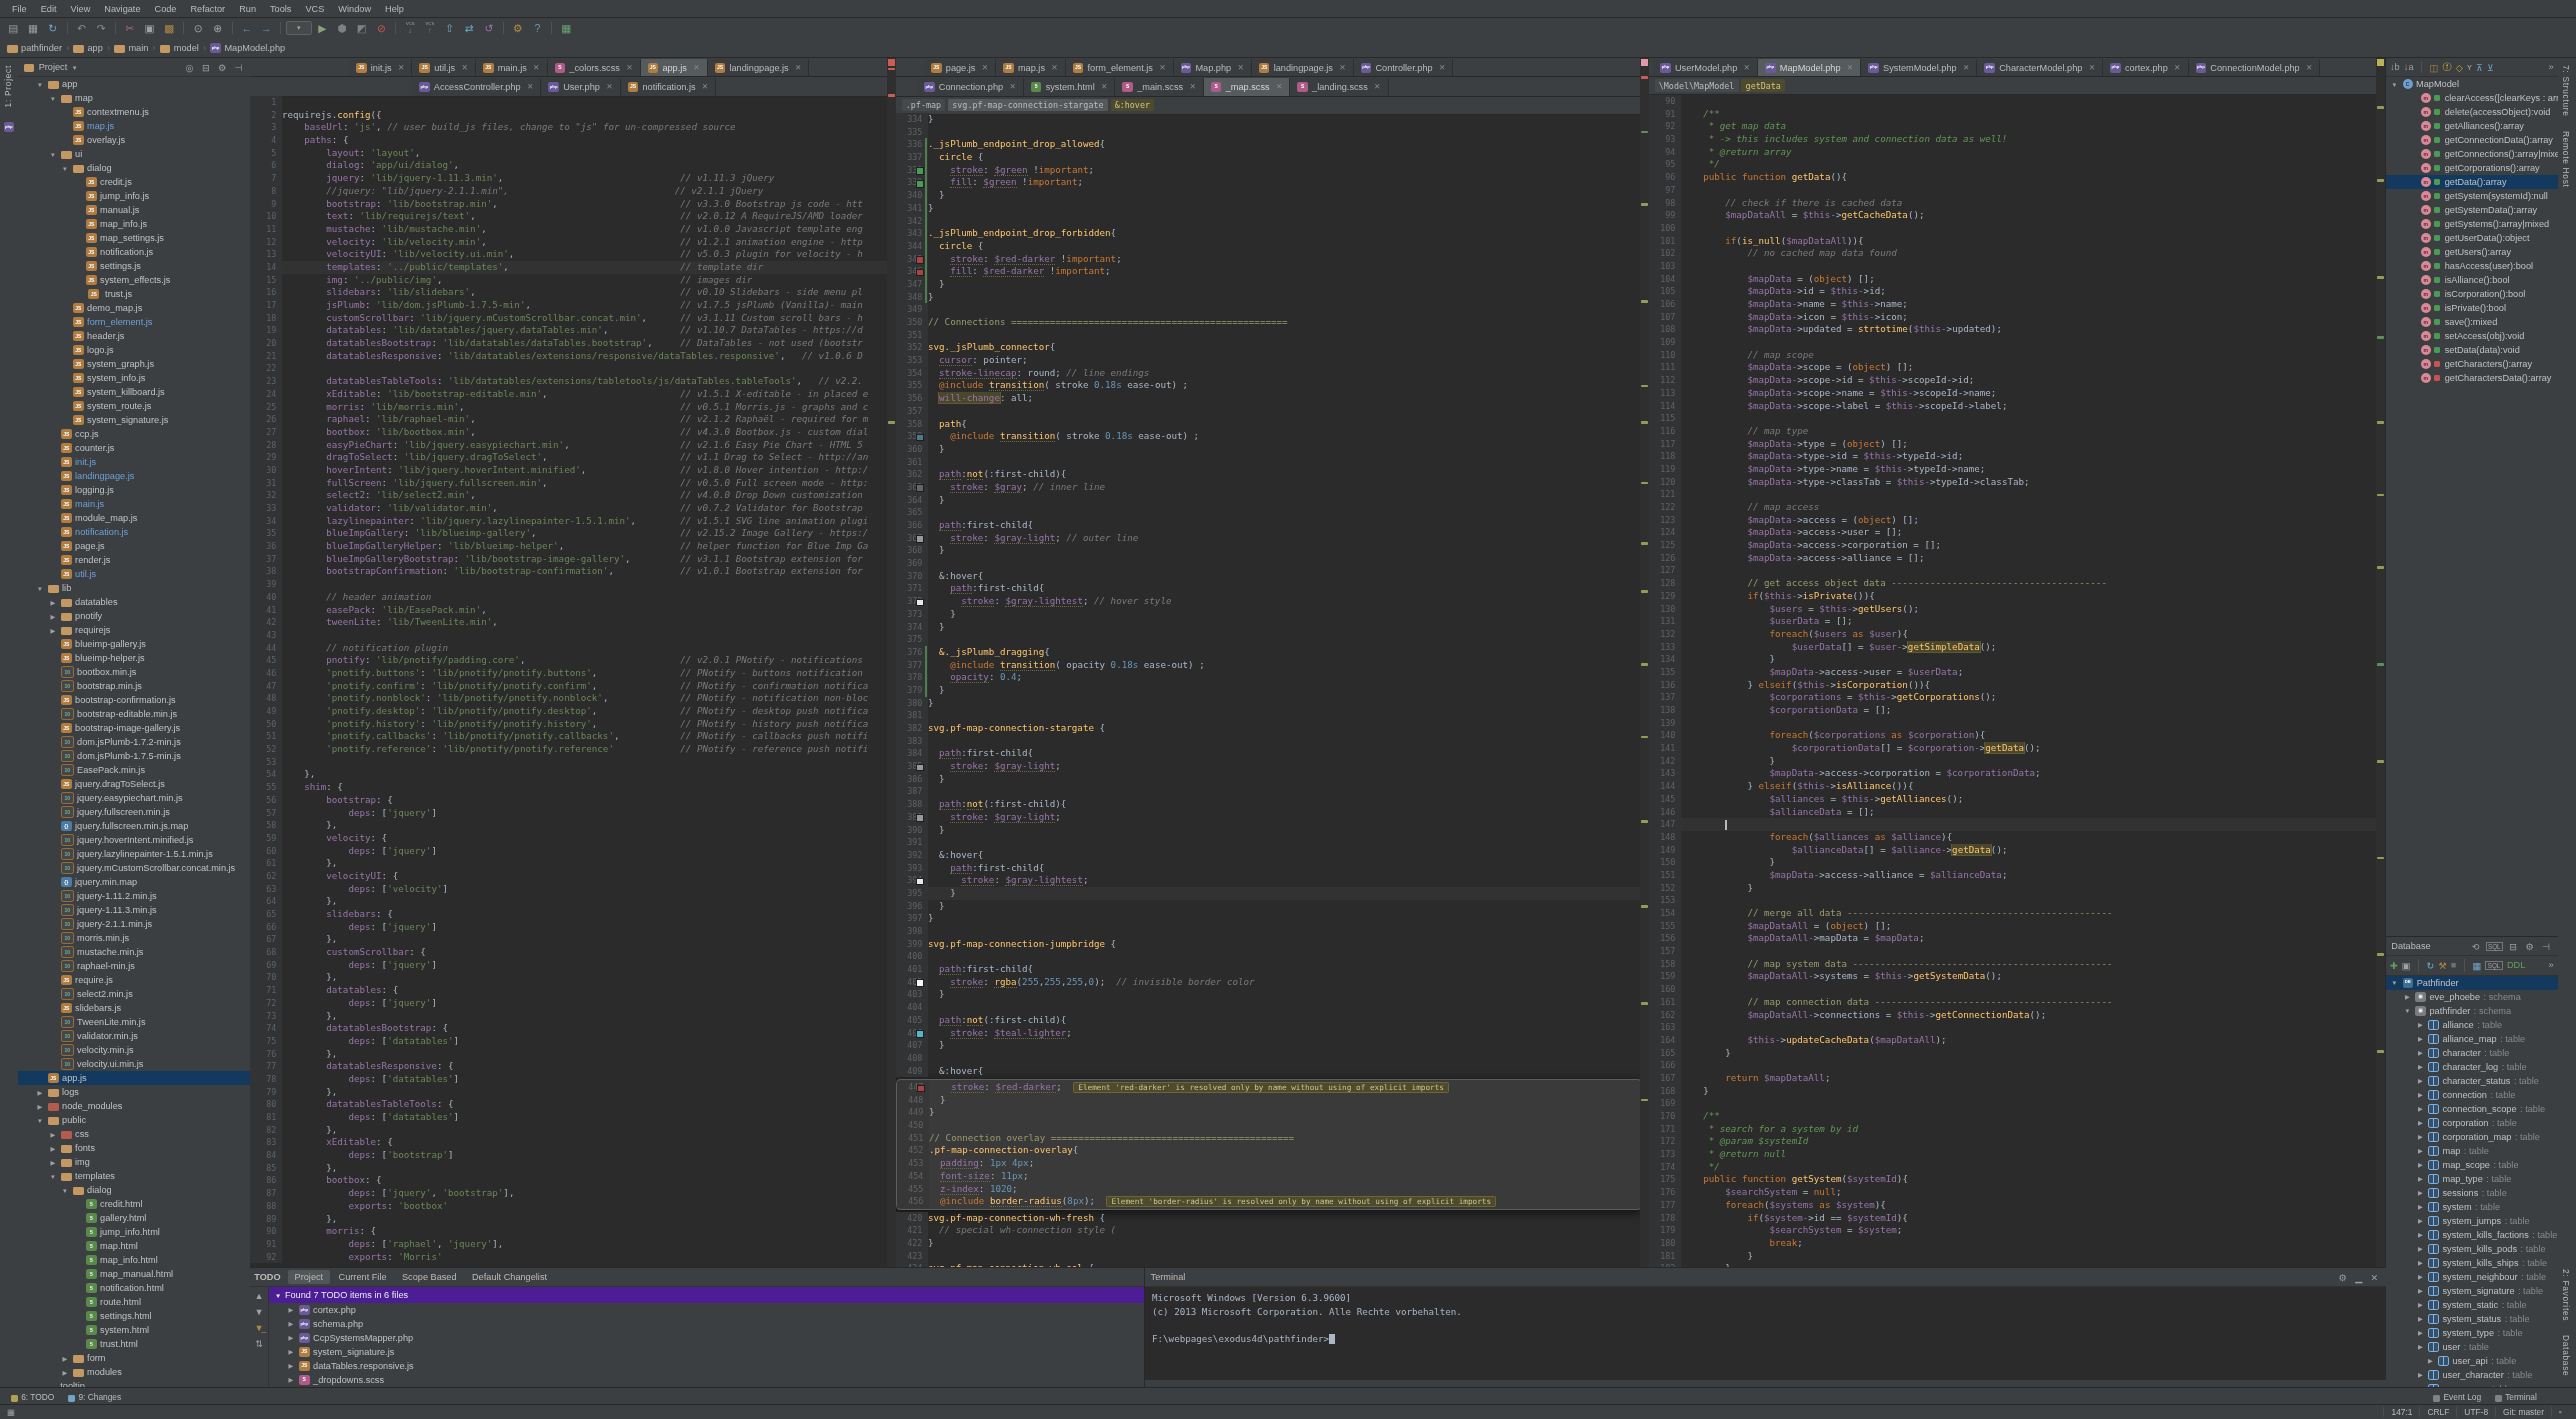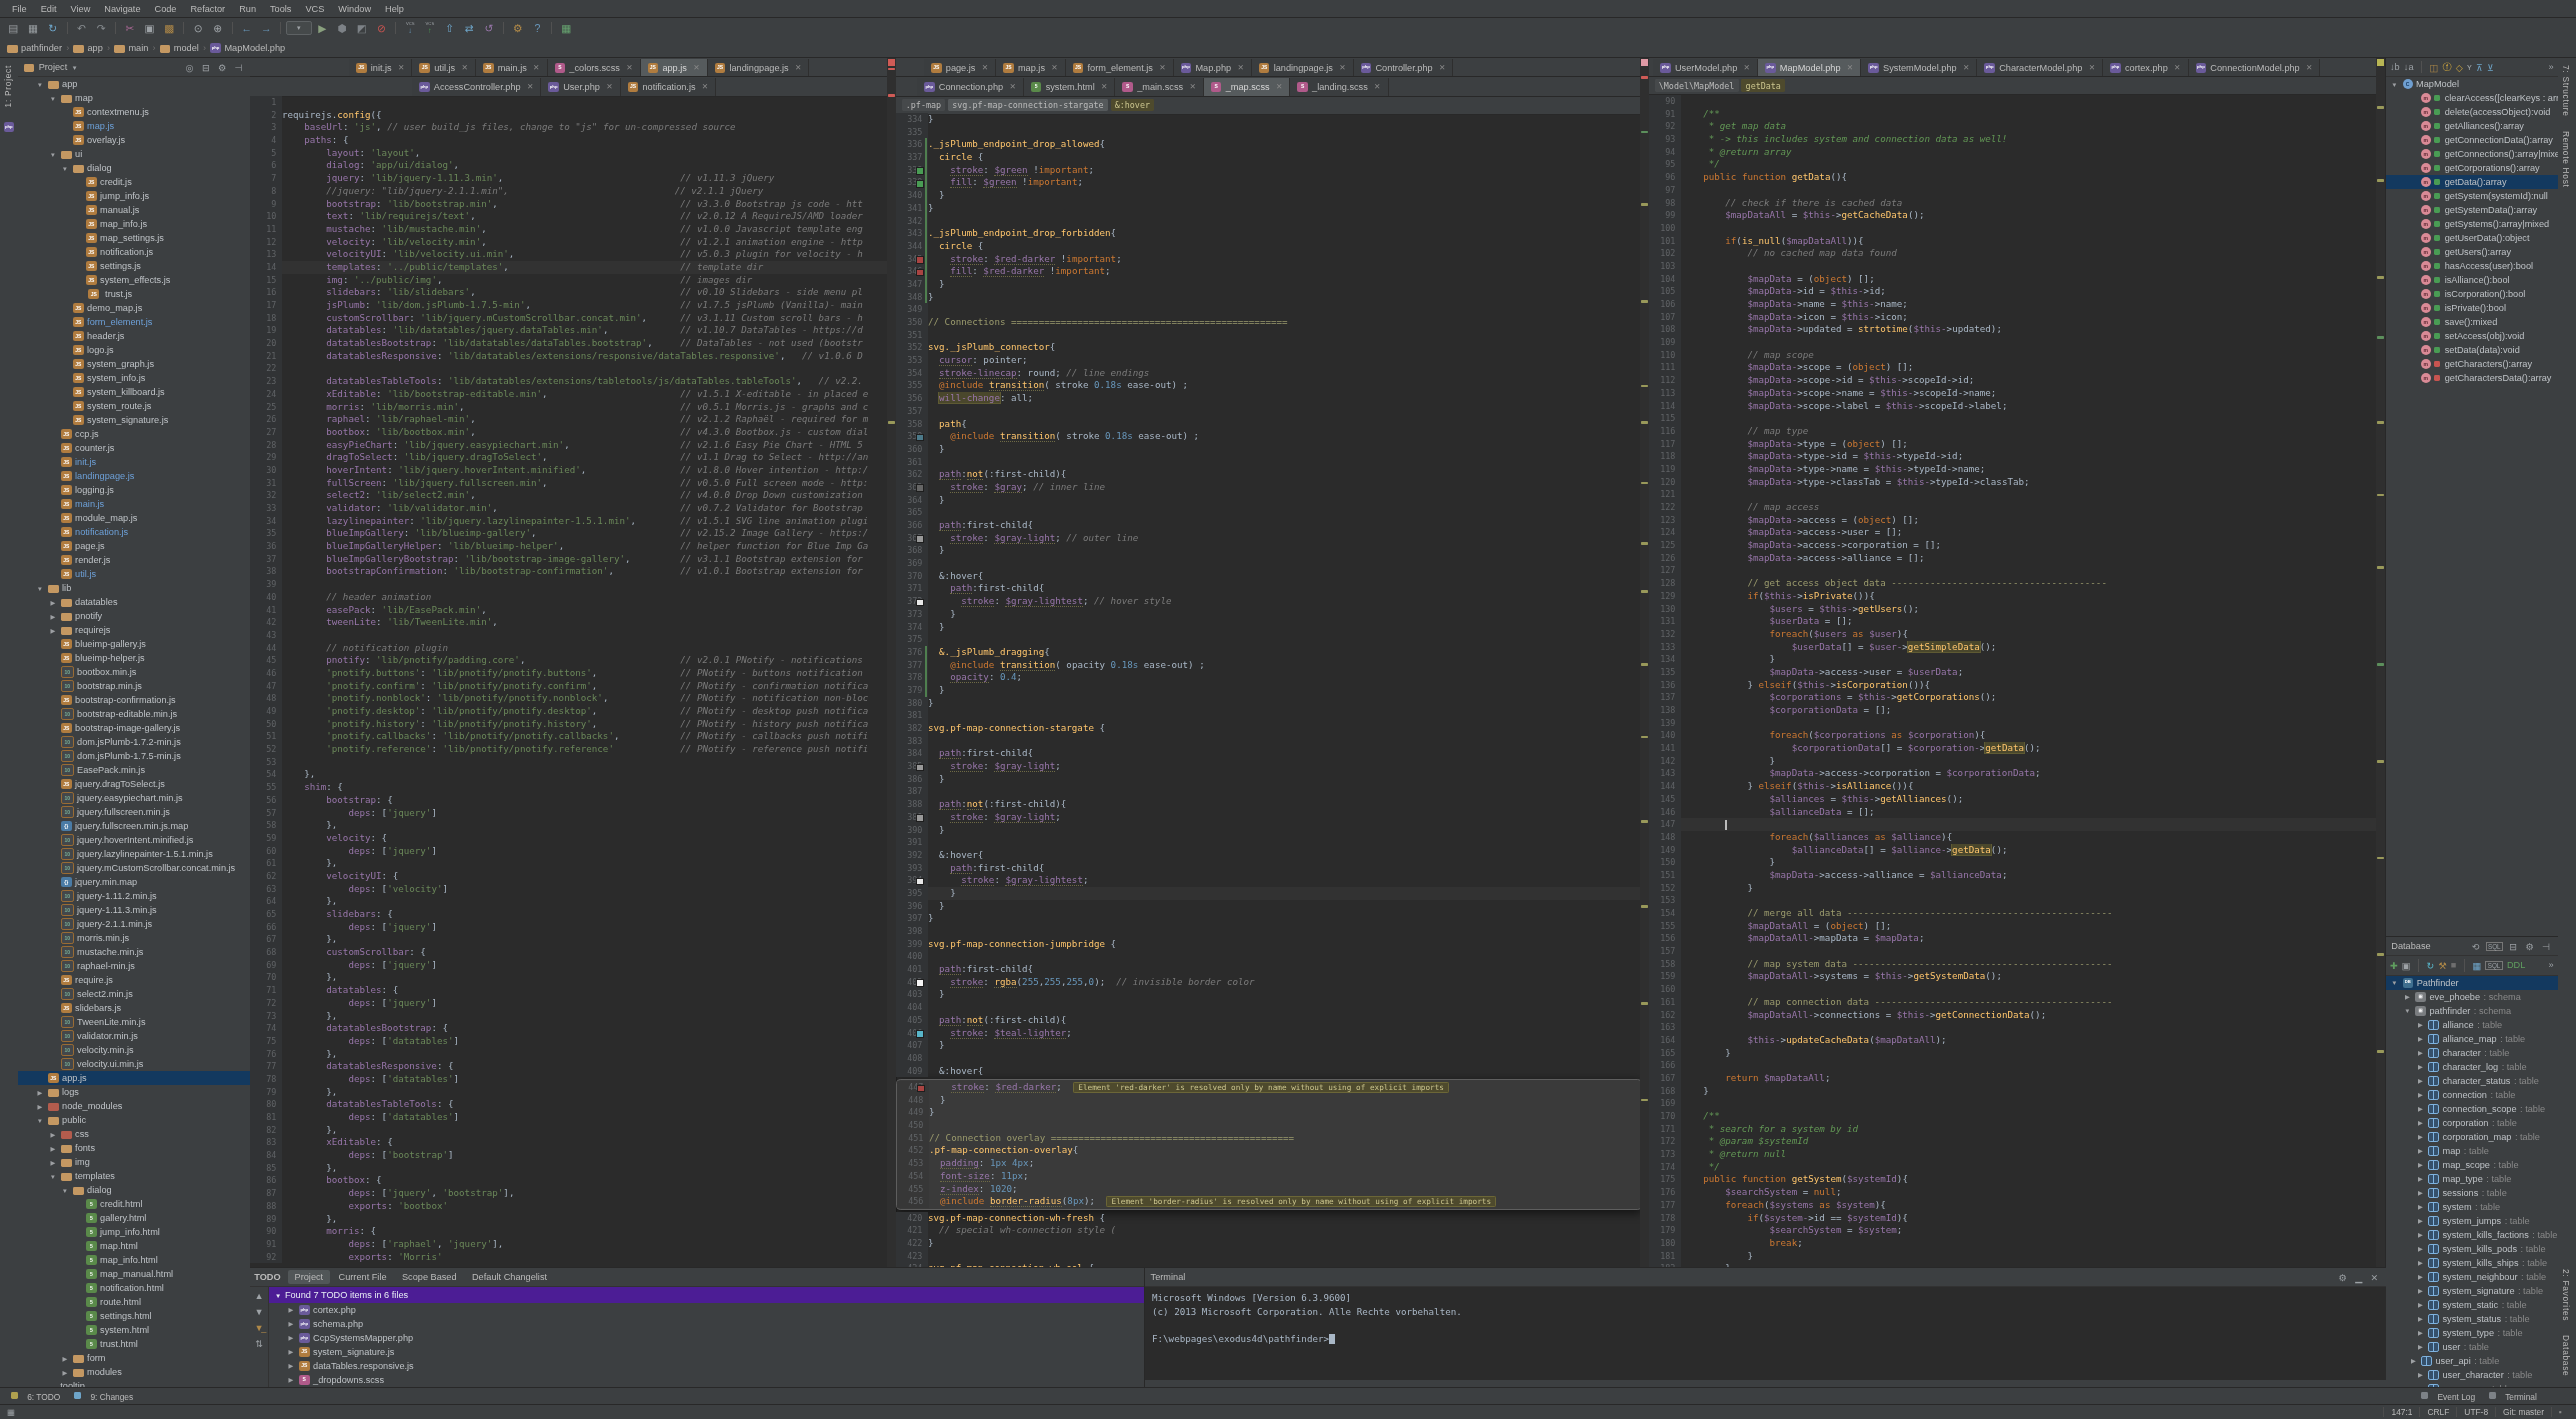--- a/index.html
+++ b/index.html
@@ -98,21 +98,21 @@
   .todo-tabs{display:flex;align-items:center;gap:1.4px;height:18.3px;border-bottom:0.7px solid #323232;padding-left:4.2px;}
   .ttab{padding:2.1px 7px;color:#bbbbbb;border-radius:2.1px;}
   .ttab.active{background:#515658;}
   .todo-body{display:flex;}
   .todo-tools{width:18.3px;display:flex;flex-direction:column;align-items:center;gap:5.6px;padding-top:4.2px;color:#9da2a6;border-right:0.7px solid #323232;height:103px;}
   .found-row{height:15.5px;display:flex;align-items:center;padding-left:5.6px;background:#4c1d95;color:#e8eef5;}
   .term-body{font-family:"DejaVu Sans Mono",monospace;font-size:9.2px;line-height:13.4px;padding:4.2px 7px;color:#a9b7c6;background:#2b2b2b;height:84px;}
   .block-cursor{display:inline-block;width:5.6px;height:10px;background:#a9b7c6;vertical-align:middle;}
   
   #dock{left:0;right:0;bottom:14px;height:17px;background:#3c3f41;border-top:0.7px solid #282828;display:flex;align-items:center;padding:0 5.6px;font-size:8.4px;}
-  .dockbtn{display:flex;align-items:flex-start;gap:9px;padding:1.4px 5.6px;color:#bbbbbb;}
+  .dockbtn{display:flex;align-items:flex-end;gap:3px;padding:1.4px 5.6px;color:#bbbbbb;}
   .dock-sq{width:7px;height:7px;border-radius:1.4px;flex:none;}
   #status{left:0;right:0;bottom:0;height:14px;background:#3c3f41;border-top:0.7px solid #282828;display:flex;align-items:center;font-size:8.4px;color:#bbbbbb;padding:0 7px;}
   #status .spring{flex:1;}
   .st-seg{padding:0 7px;border-left:0.7px solid #4c4c4c;white-space:nowrap;}
 </style>
 </head>
 <body>
 
 <div id="menubar" class="abs">
     <span class="menu-item">File</span>
@@ -1475,21 +1475,21 @@
         <span class="fi fi-tbl"></span>
         <span class="tlabel">system_type</span>
         <span class="tsuffix">: table</span>
       </div>
       <div class="trow" style="padding-left: 30px;">
         <span class="arrow">▶</span>
         <span class="fi fi-tbl"></span>
         <span class="tlabel">user</span>
         <span class="tsuffix">: table</span>
       </div>
-      <div class="trow" style="padding-left: 23px;">
+      <div class="trow" style="padding-left: 40px;">
         <span class="arrow">▶</span>
         <span class="fi fi-tbl"></span>
         <span class="tlabel">user_api</span>
         <span class="tsuffix">: table</span>
       </div>
       <div class="trow" style="padding-left: 30px;">
         <span class="arrow">▶</span>
         <span class="fi fi-tbl"></span>
         <span class="tlabel">user_character</span>
         <span class="tsuffix">: table</span>

